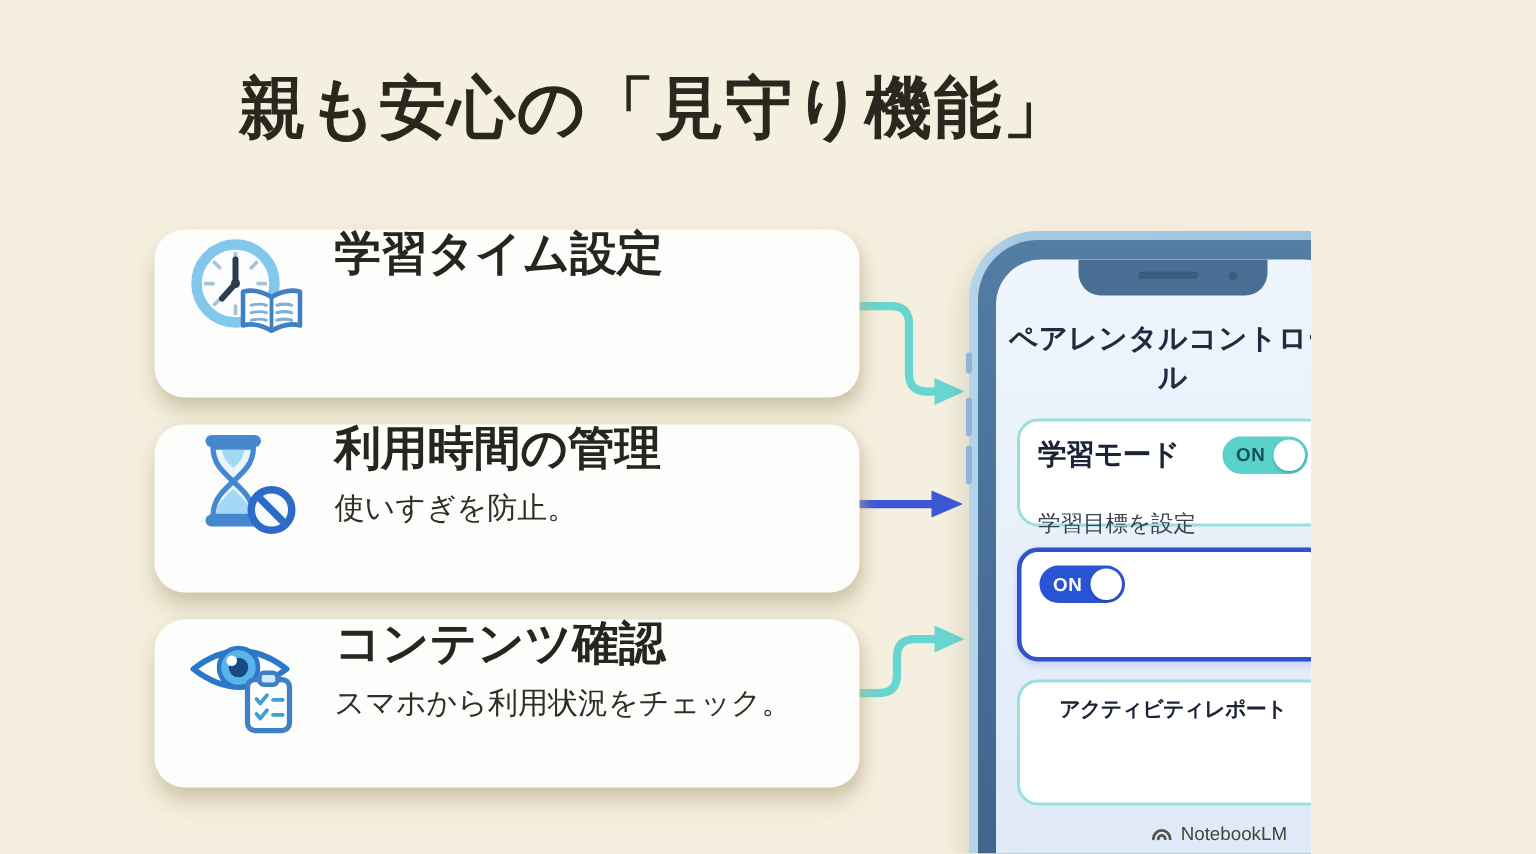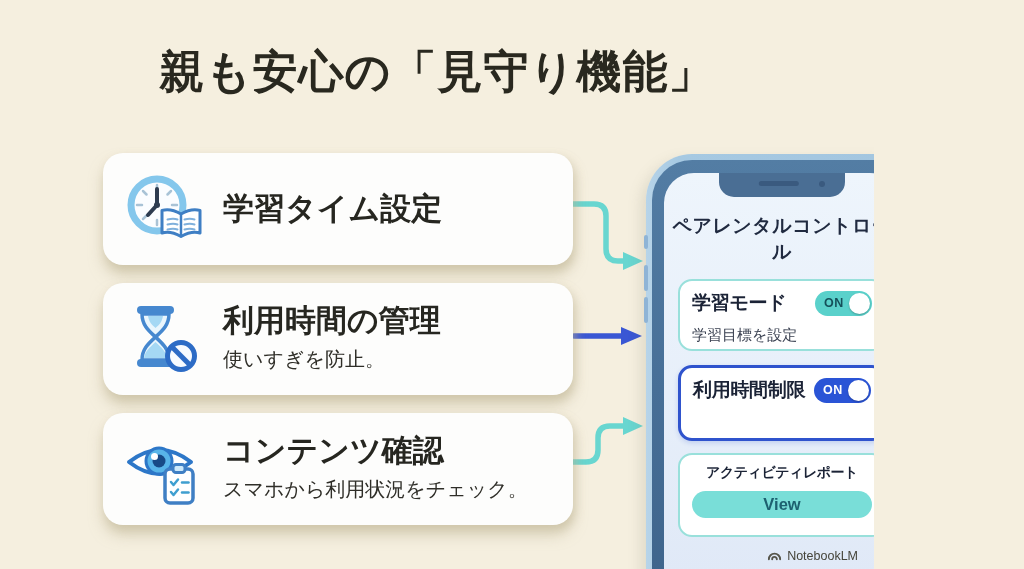--- a/index.html
+++ b/index.html
@@ -16,21 +16,21 @@
     margin:0;text-align:center;
     font-size:45px;font-weight:800;letter-spacing:1px;
     color:#29281f;
   }
 
   
   .feature-card{
     position:absolute;left:103px;width:470px;height:112px;
     background:#fdfdfc;border-radius:20px;
     box-shadow:0 10px 14px rgba(188,177,143,.50),3px 4px 8px rgba(188,177,143,.35);
-    display:flex;align-items:center;box-sizing:border-box;
+    display:flex;box-sizing:border-box;
     padding-left:20px;
   }
   .fc1{top:153px;} .fc2{top:283px;} .fc3{top:413px;}
   .feature-icon{width:80px;height:80px;flex:0 0 80px;}
   .feature-text{margin-left:20px;}
   .feature-title{font-size:31px;font-weight:800;color:#262620;line-height:1.05;}
   .feature-desc{font-size:20px;color:#2f2e28;margin-top:9px;}
 
   
   .arrows{position:absolute;left:0;top:0;pointer-events:none;}
@@ -84,21 +84,21 @@
     margin:0 14px;background:#ffffff;border-radius:14px;
     box-sizing:border-box;padding:9px 12px;
   }
   .pcard-teal{border:2px solid #99e0db;}
   .pcard-blue{border:3px solid #2f53cd;box-shadow:0 2px 5px rgba(47,83,205,.20);}
   .pc1{margin-top:14px;height:72px;}
   .pc2{margin-top:14px;height:76px;}
   .pc3{margin-top:12px;height:84px;}
   .prow{display:flex;align-items:center;justify-content:space-between;}
   .ptitle{font-size:19px;font-weight:800;color:#1b2336;letter-spacing:-.3px;}
-  .psub{font-size:15px;color:#3a4151;margin-top:10px;}
+  .psub{font-size:15px;color:#3a4151;margin-top:24px;}
   .toggle{
     position:relative;width:57px;height:25px;border-radius:13px;
     display:flex;align-items:center;flex:0 0 57px;cursor:pointer;
   }
   .toggle-teal{background:#5ad1cb;}
   .toggle-blue{background:#2a54d6;}
   .toggle-on{font-size:12.5px;font-weight:800;margin-left:9px;letter-spacing:.5px;}
   .toggle-teal .toggle-on{color:#15505a;}
   .toggle-blue .toggle-on{color:#ffffff;}
   .knob{
@@ -235,31 +235,29 @@
             <span class="toggle toggle-teal">
               <span class="toggle-on">ON</span>
               <span class="knob"></span>
             </span>
           </div>
           <div class="psub">学習目標を設定</div>
         </div>
 
         <div class="pcard pcard-blue pc2">
           <div class="prow">
-            <span class="ptitle">利用時間制限</span>
             <span class="toggle toggle-blue">
               <span class="toggle-on">ON</span>
               <span class="knob"></span>
             </span>
           </div>
         </div>
 
         <div class="pcard pcard-teal pc3">
           <div class="pcard3-title">アクティビティレポート</div>
-          <button class="view-btn">View</button>
         </div>
       </div>
     </div>
   </div>
 
   <div class="watermark">
     <svg width="15" height="15" viewBox="0 0 16 16" aria-hidden="true">
       <path d="M2 12 A 6 6 0 0 1 14 12" fill="none" stroke="#56554b" stroke-width="2" stroke-linecap="round"></path>
       <path d="M5.5 12 A 2.5 2.5 0 0 1 10.5 12" fill="none" stroke="#56554b" stroke-width="2" stroke-linecap="round"></path>
     </svg>

